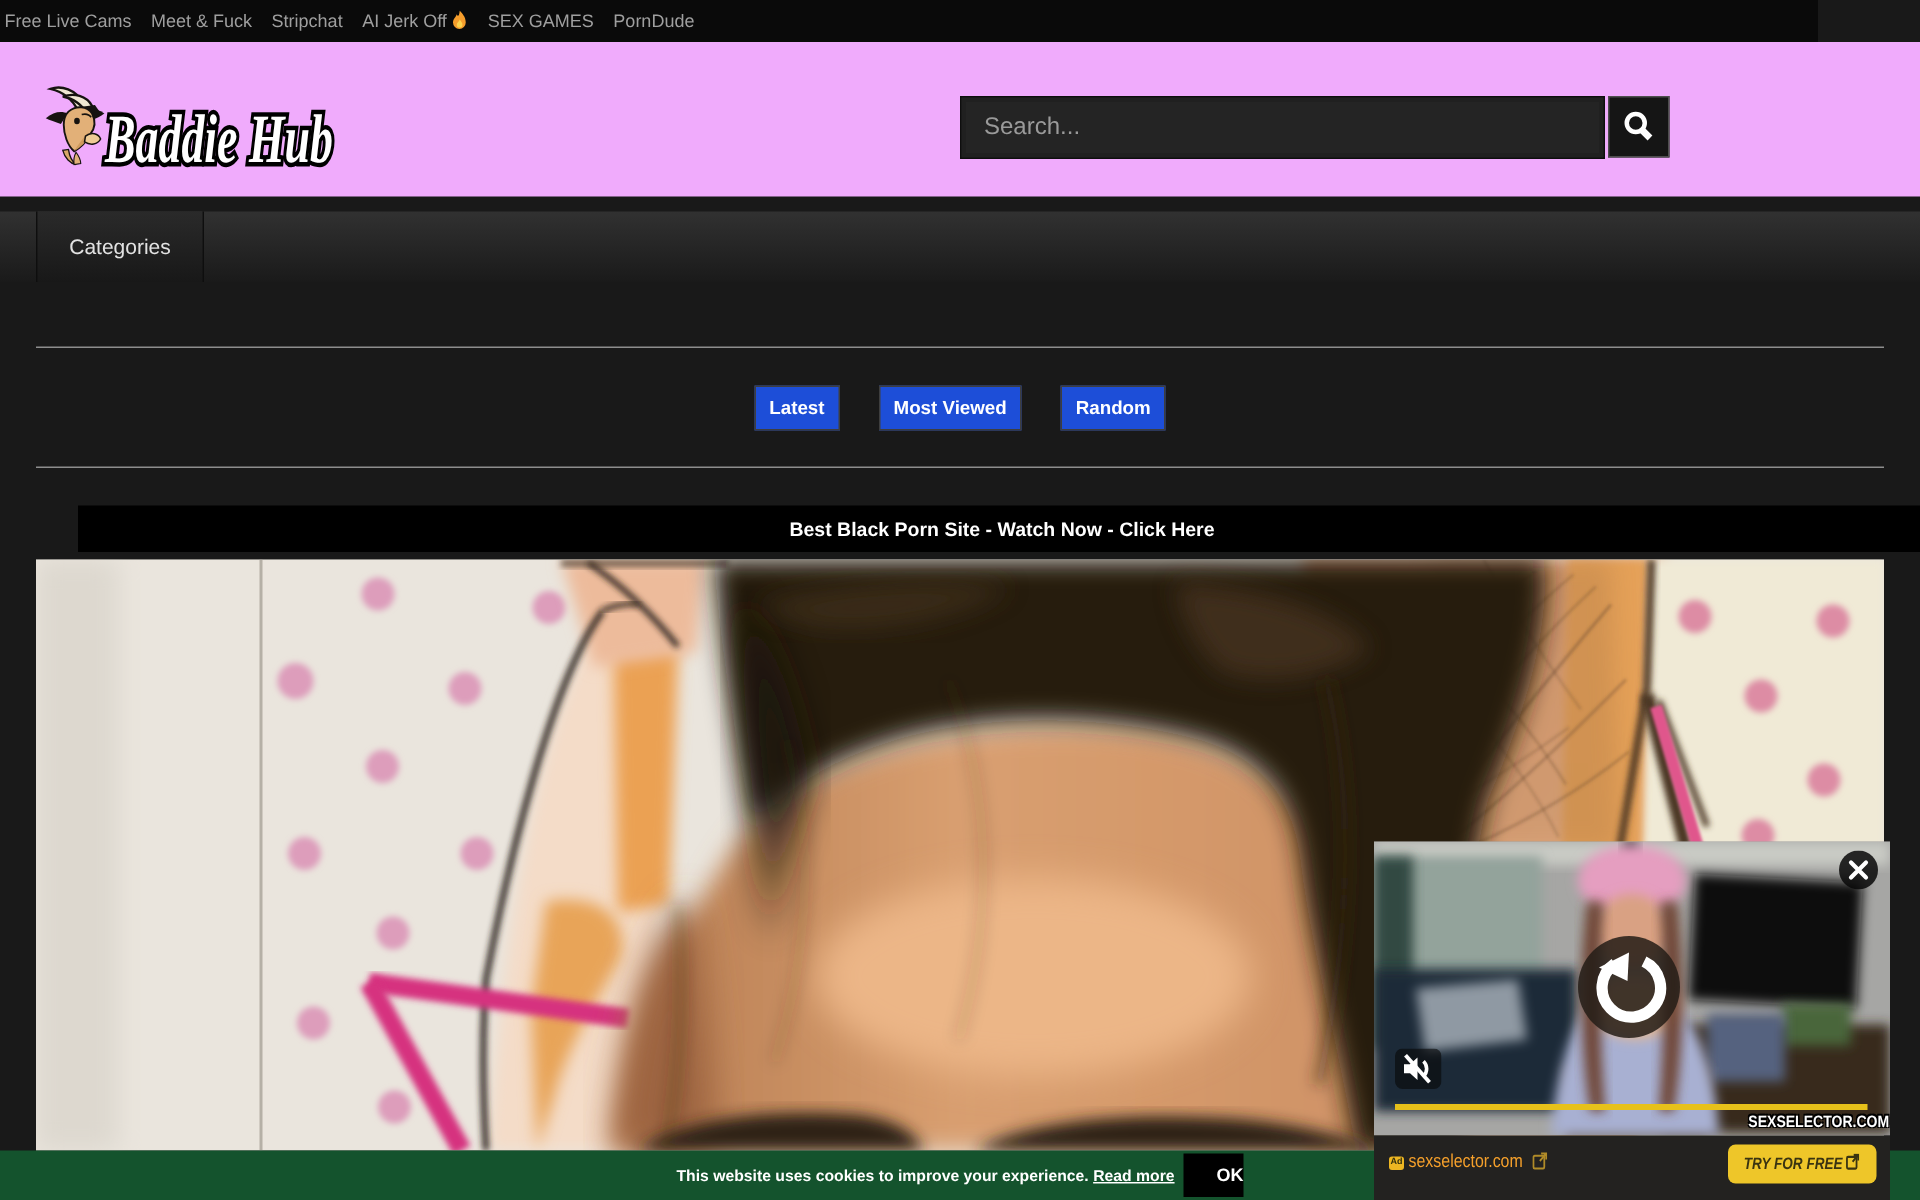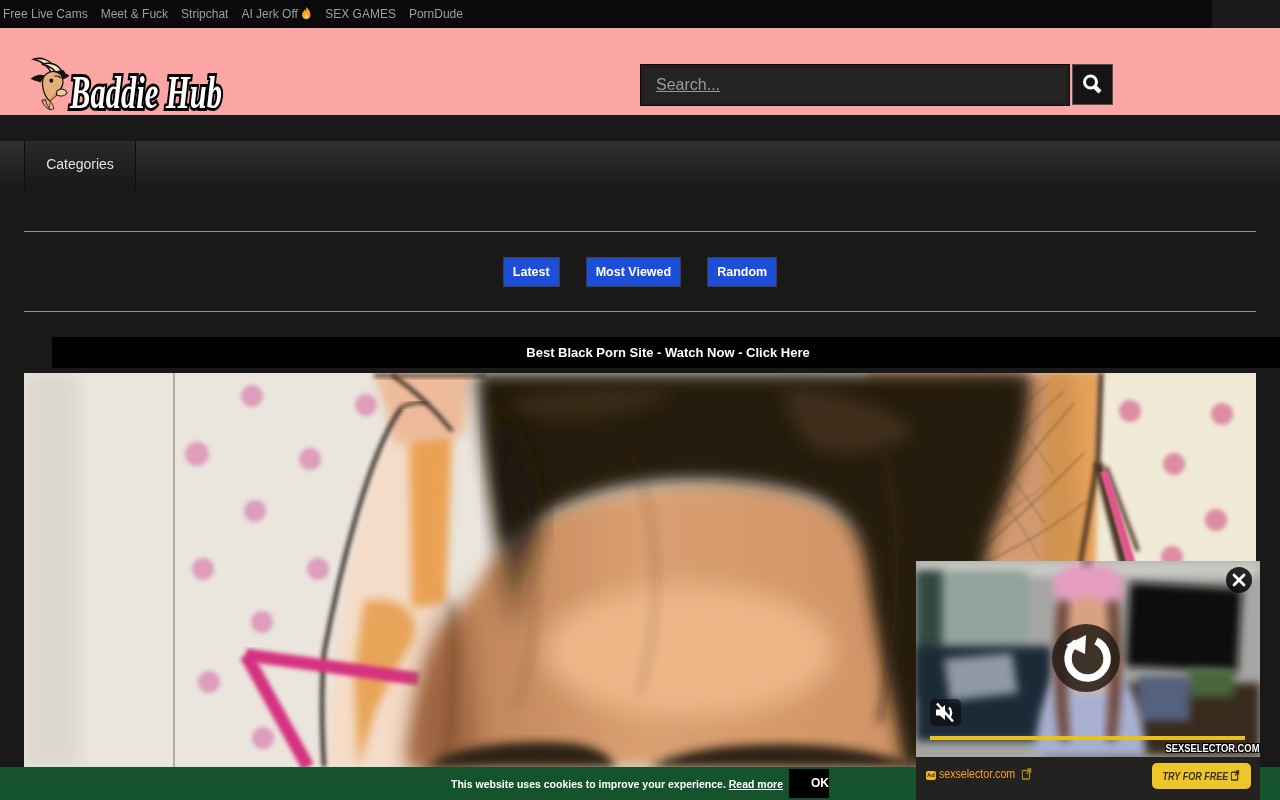--- a/index.html
+++ b/index.html
@@ -4,23 +4,23 @@
 <style>
   * { margin:0; padding:0; box-sizing:border-box; }
   html,body { width:1280px; height:800px; background:#191919; overflow:hidden;
     font-family:"Liberation Sans", sans-serif; }
   .abs { position:absolute; }
   
   #topbar { position:absolute; left:0; top:0; width:1212px; height:28px; background:#0a0a0a;
     display:flex; align-items:center; padding-left:3px; gap:13px; }
   #topbar span { color:#9f9f9f; font-size:12px; white-space:nowrap; }
   
-  #header { position:absolute; left:0; top:28px; width:1280px; height:87px; background:#fca5a5; }
-  
-  #searchinput { position:absolute; left:640px; top:64px; width:430px; height:42px; background:#242424; border:1px solid #0e0e0e; box-shadow:inset 0 0 0 3px #202020; color:#9a9a9a; font-size:16px; padding-left:15px; font-family:"Liberation Sans",sans-serif; outline:none;text-decoration:underline; }
+  #header { position:absolute; left:0; top:28px; width:1280px; height:103px; background:#f0abfc; }
+  
+  #searchinput { position:absolute; left:640px; top:64px; width:430px; height:42px; background:#242424; border:1px solid #0e0e0e; box-shadow:inset 0 0 0 3px #202020; color:#9a9a9a; font-size:16px; padding-left:15px; font-family:"Liberation Sans",sans-serif; outline:none; }
   #searchinput::placeholder { color:#9a9a9a; opacity:1; }
   #searchbtn { position:absolute; left:1072px; top:64px; width:41px; height:41px; background:#151515; border:1px solid #4e4e4e; }
   
   #nav { position:absolute; left:0; top:141px; width:1280px; height:47px; background:linear-gradient(#313131,#1a1a1a); }
   #catbtn { position:absolute; left:24px; top:0; width:112px; height:47px; background:linear-gradient(#2a2a2a,#181818); border-left:1px solid #0e0e0e; border-right:1px solid #0e0e0e; color:#e2e2e2; font-size:14px; text-align:center; line-height:47px; }
   
   .hr { position:absolute; left:24px; width:1232px; height:1px; background:#8d8d8d; }
   
   #btnrow { position:absolute; left:0; top:257px; width:1280px; text-align:center; }
   .pill { display:inline-block; background:#1d4ed8; border:1px solid #3e3e3e; color:#fff; font-weight:bold; font-size:12.5px; height:30px; line-height:28px; padding:0 9px; margin:0 13px; }

